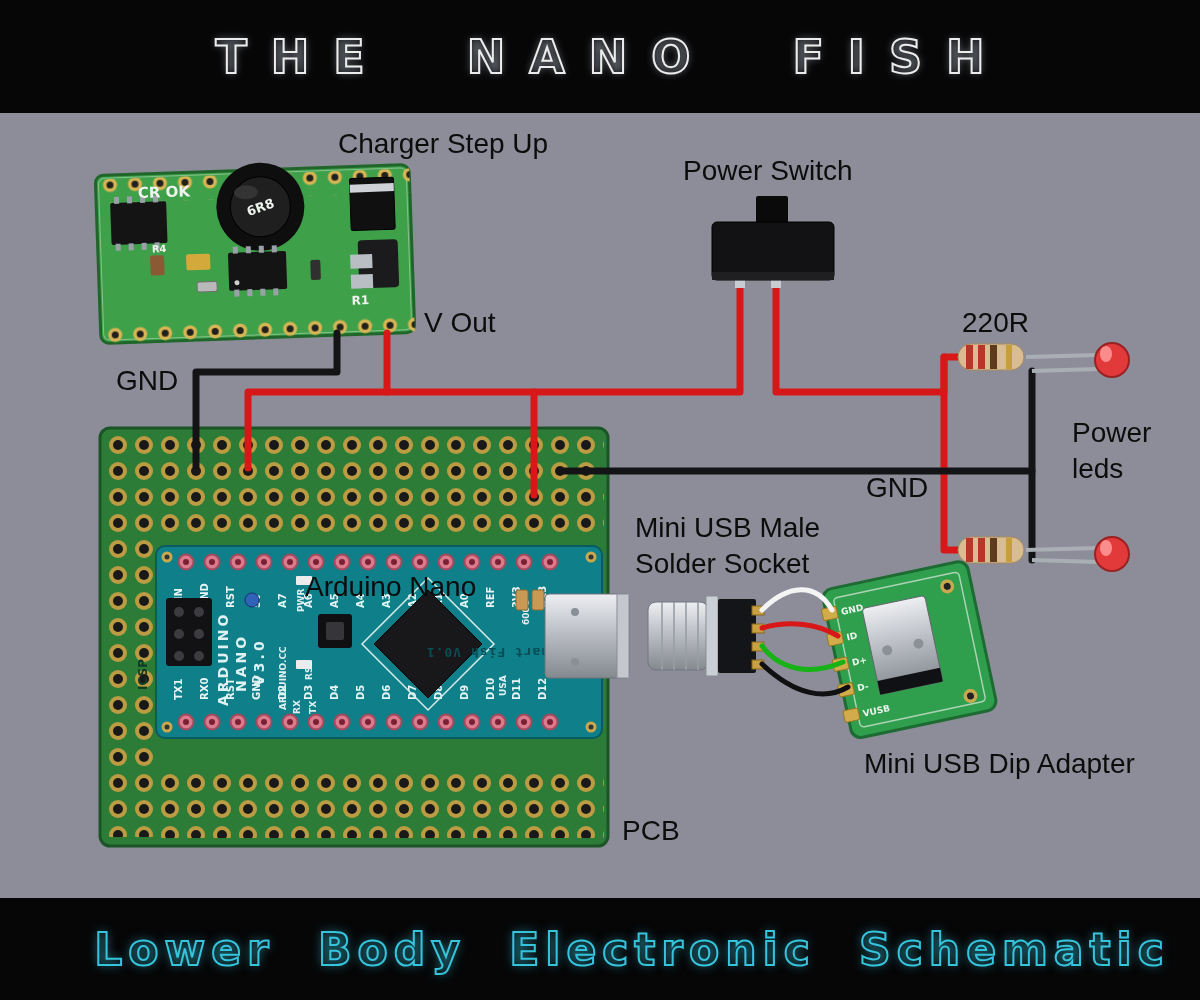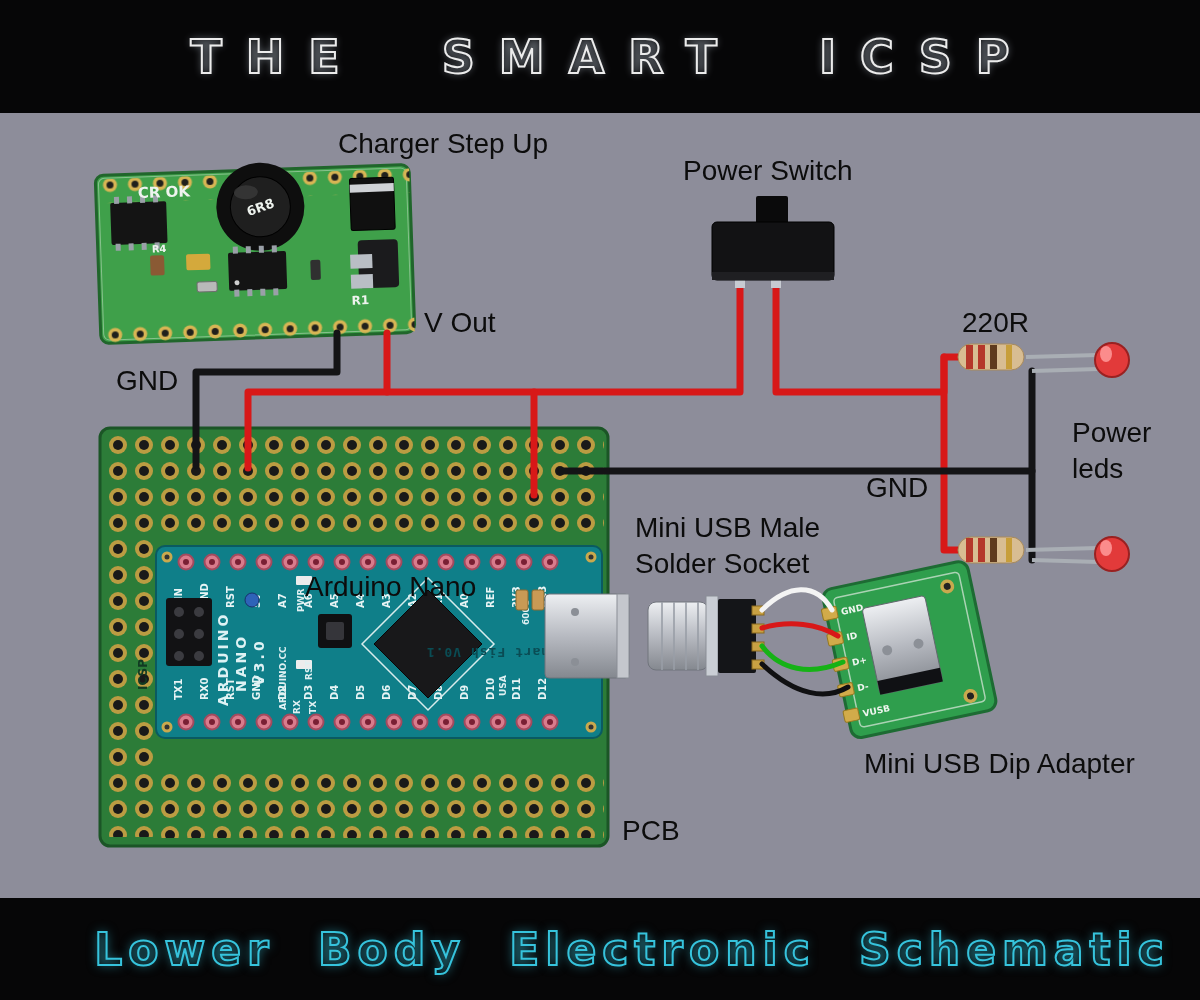--- a/index.html
+++ b/index.html
@@ -28,21 +28,21 @@
   .tiny{font-size:9px;font-weight:700;fill:#dff0f2;font-family:"DejaVu Sans",sans-serif;}
   .lcd{font-family:"DejaVu Sans Mono",monospace;font-size:13px;font-weight:700;
        fill:#0a4c54;letter-spacing:1px;}
 </style>
 </head>
 <body>
 
 <div class="stage">
 
   <div class="band band-top">
-    <div class="title-top">THE SMART ICSP</div>
+    <div class="title-top">THE NANO FISH</div>
   </div>
 
   <svg class="canvas" width="1200" height="1000" viewBox="0 0 1200 1000">
     <defs>
       <linearGradient id="metalV" x1="0" y1="0" x2="0" y2="1">
         <stop offset="0" stop-color="#edeff2"></stop>
         <stop offset="0.5" stop-color="#b7bac1"></stop>
         <stop offset="1" stop-color="#84888f"></stop>
       </linearGradient>
       <pattern id="perfholes" x="1" y="16" width="26" height="26" patternUnits="userSpaceOnUse">

